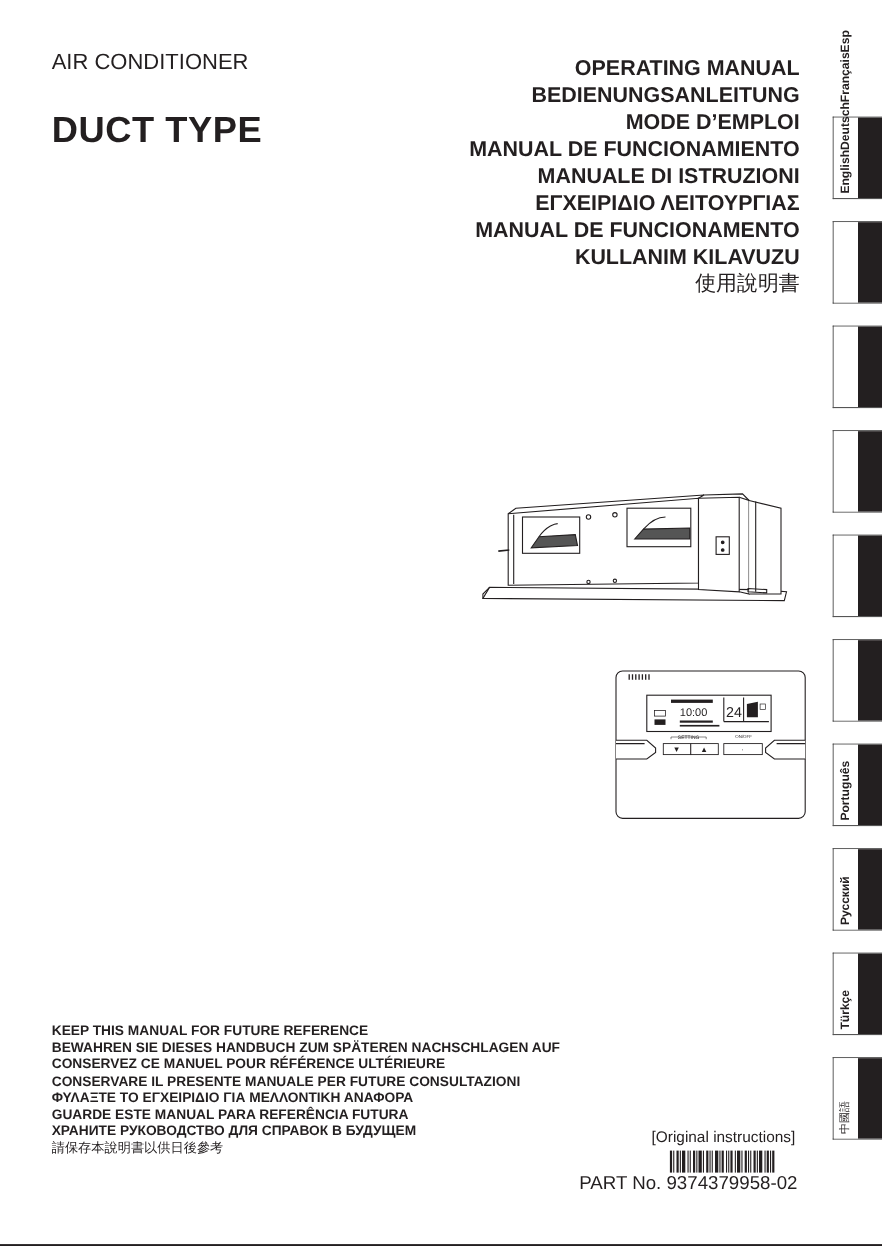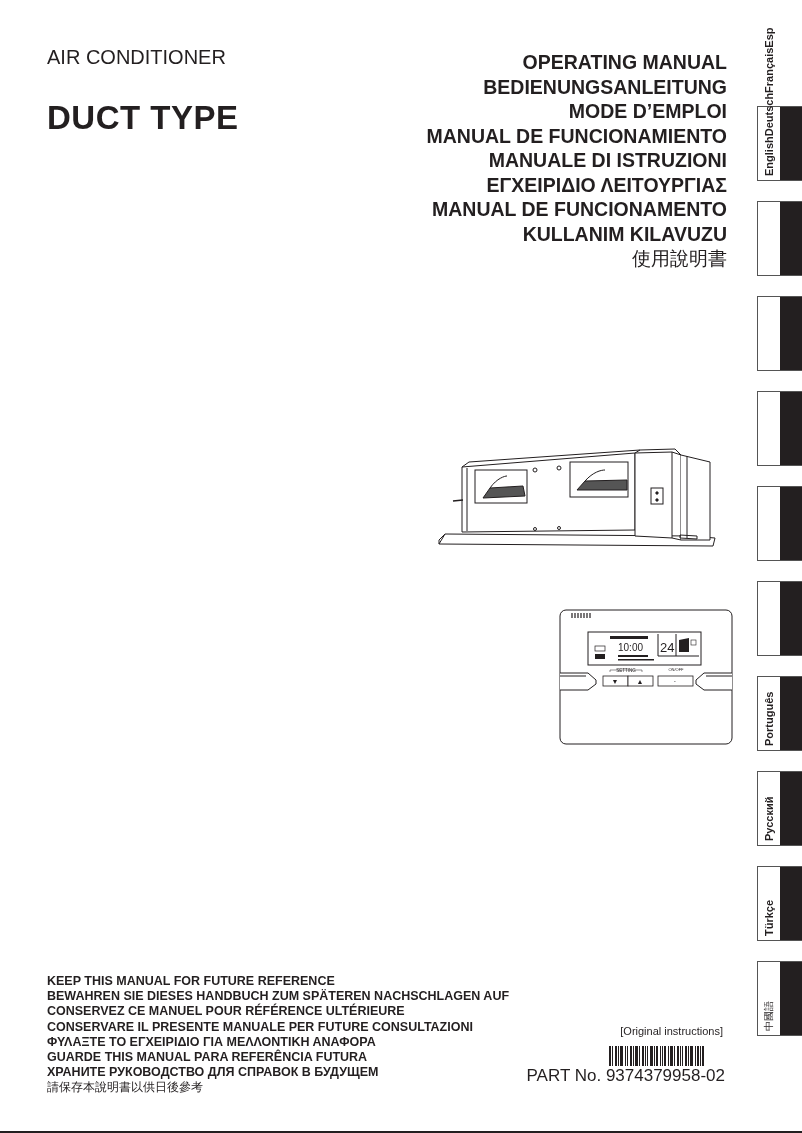--- a/index.html
+++ b/index.html
@@ -17,25 +17,25 @@
   .unit-illus { position: absolute; left: 435px; top: 440px; width: 300px; height: 115px; }
   .remote-illus { position: absolute; left: 558px; top: 608px; width: 176px; height: 138px; }
 
   
   .tab { position: absolute; left: 757px; width: 45px; height: 75px; border: 1px solid #555; border-right: none; display: flex; }
   .tab .label-area { width: 22px; height: 100%; background: #fff; position: relative; overflow: visible; }
   .tab .black-area { flex: 1; background: #231f20; }
   .tab .lbl { position: absolute; left: 50%; bottom: 4px; transform-origin: left bottom; transform: rotate(-90deg) translateY(100%); white-space: nowrap; font-size: 11px; font-weight: bold; line-height: 14px; margin-left: -7px; }
   .tab .lbl.cjk { font-family: "DejaVu Sans", sans-serif; font-weight: normal; font-size: 10px; }
 
-  .keep { position: absolute; left: 47px; top: 930px; margin-top: 44px; }
+  .keep { position: absolute; left: 47px; top: 930px; }
   .keep .k { font-size: 12.5px; font-weight: bold; line-height: 15.2px; white-space: nowrap; }
   .keep .k.cjk { font-family: "DejaVu Sans", sans-serif; font-weight: normal; font-size: 12px; }
 
-  .original { position: absolute; right: 79px; top: 1025px; font-size: 11px; }
+  .original { position: absolute; right: 79px; top: 1025px; font-size: 14px; }
   .barcode { position: absolute; left: 609px; top: 1046px; width: 114px; height: 20px; display: flex; align-items: stretch; }
   .barcode span { display: block; background: #231f20; height: 100%; }
   .partno { position: absolute; right: 77px; top: 1066px; font-size: 17px; margin-left: 43px; }
 
   .bottom-rule { position: absolute; left: 0; right: 0; bottom: 0; height: 2px; background: #231f20; }
 </style>
 </head>
 <body>
 
 <div class="subtitle">AIR CONDITIONER</div>
@@ -180,21 +180,21 @@
   </div>
   <div class="black-area"></div>
 </div>
 
 <div class="keep">
   <div class="k">KEEP THIS MANUAL FOR FUTURE REFERENCE</div>
   <div class="k">BEWAHREN SIE DIESES HANDBUCH ZUM SPÄTEREN NACHSCHLAGEN AUF</div>
   <div class="k">CONSERVEZ CE MANUEL POUR RÉFÉRENCE ULTÉRIEURE</div>
   <div class="k">CONSERVARE IL PRESENTE MANUALE PER FUTURE CONSULTAZIONI</div>
   <div class="k">ΦΥΛΑΞΤΕ ΤΟ ΕΓΧΕΙΡΙΔΙΟ ΓΙΑ ΜΕΛΛΟΝΤΙΚΗ ΑΝΑΦΟΡΑ</div>
-  <div class="k">GUARDE THIS MANUAL PARA REFERÊNCIA FUTURA</div>
+  <div class="k">GUARDE ESTE MANUAL PARA REFERÊNCIA FUTURA</div>
   <div class="k">ХРАНИТЕ РУКОВОДСТВО ДЛЯ СПРАВОК В БУДУЩЕМ</div>
   <div class="k cjk">請保存本說明書以供日後參考</div>
 </div>
 
 <div class="original">[Original instructions]</div>
 
 <div class="barcode">
   <span style="width:2px;margin-right:1px"></span>
     <span style="width:1px;margin-right:2px"></span>
   <span style="width:2px;margin-right:1px"></span>

